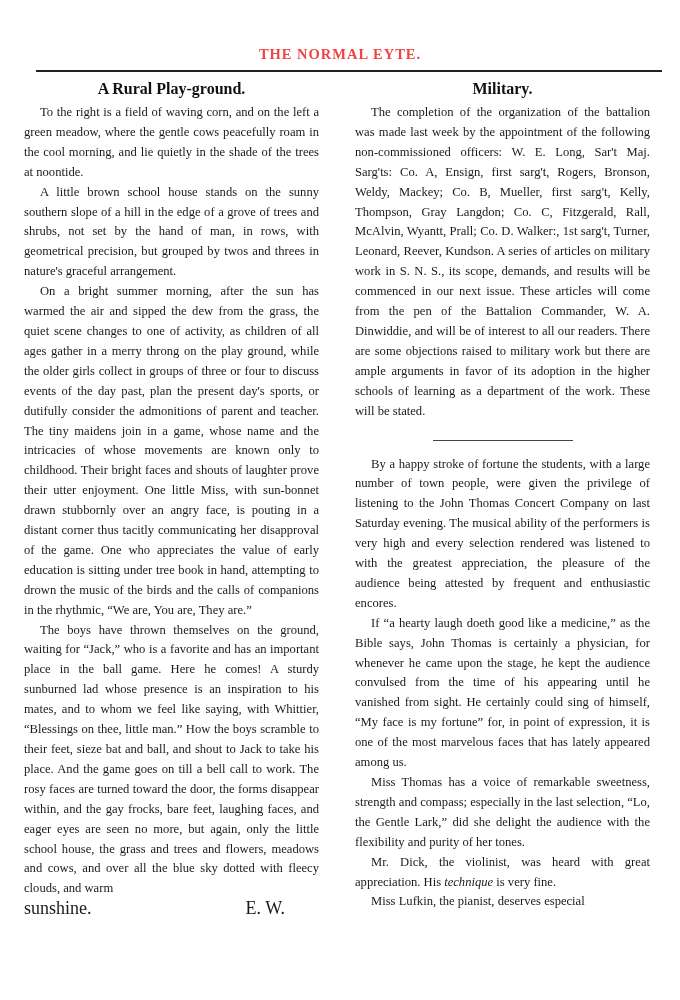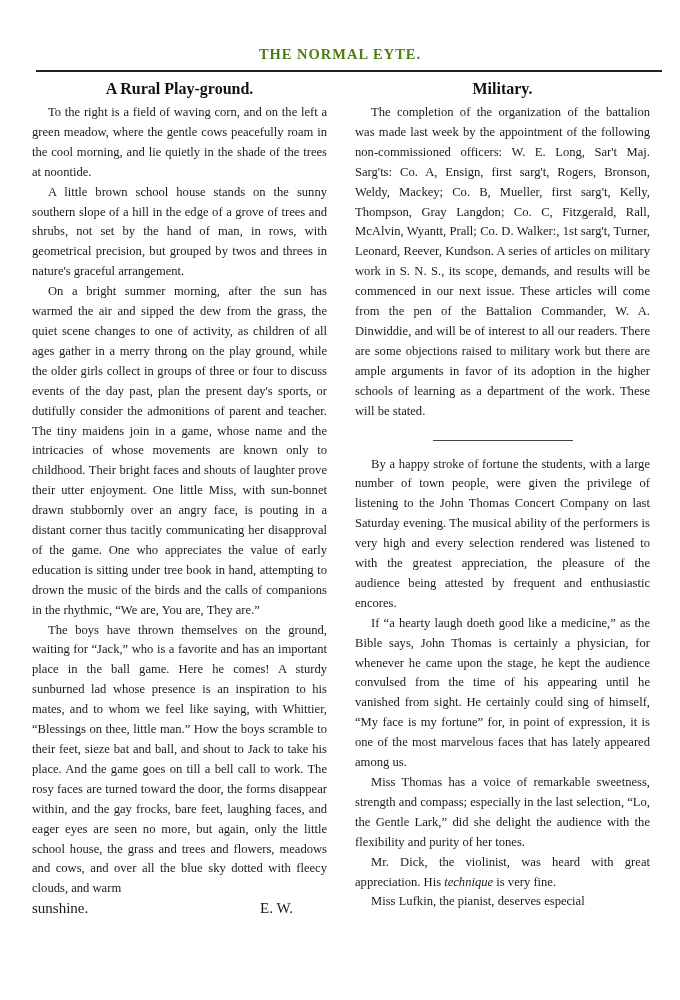--- a/index.html
+++ b/index.html
@@ -1,26 +1,26 @@
 <!DOCTYPE html>
 <html><head>
 <meta charset="utf-8">
 <style>
   html, body { margin:0; padding:0; background:#ffffff; }
   body { width:680px; height:1000px; position:relative; overflow:hidden;
          font-family:"Liberation Serif","DejaVu Serif",serif; color:#1a1a1a; }
   .masthead { position:absolute; top:46px; left:0; width:680px; text-align:center;
-              font-weight:bold; font-size:14.5px; letter-spacing:1px; color:#4d7c0f; }
+              font-weight:bold; font-size:14.5px; letter-spacing:1px; color:#ef4444; }
   .rule { position:absolute; top:70px; left:36px; width:626px; height:2px; background:#222; }
   .col { position:absolute; top:76px; width:295px; }
-  .col.left { left:32px; }
+  .col.left { left:24px; }
   .col.right { left:355px; }
   h2 { font-size:16px; font-weight:bold; text-align:center; margin:4px 0 5px 0; color:#111; }
   p { margin:0; font-size:12.6px; line-height:19.9px; text-align:justify; text-indent:16px; hyphens:none; }
-  .sig { display:flex; justify-content:space-between; font-size:15px; line-height:19.9px; }
+  .sig { display:flex; justify-content:space-between; font-size:18px; line-height:19.9px; }
   .sig span.sign { margin-right:34px;font-family:Liberation Serif, serif; }
   .divider { width:140px; height:1px; background:#444; margin:18px auto 14px auto; }
   em { }
 </style>
 </head>
 <body>
 
 <div class="masthead">THE NORMAL EYTE.</div>
 <div class="rule"></div>
 

